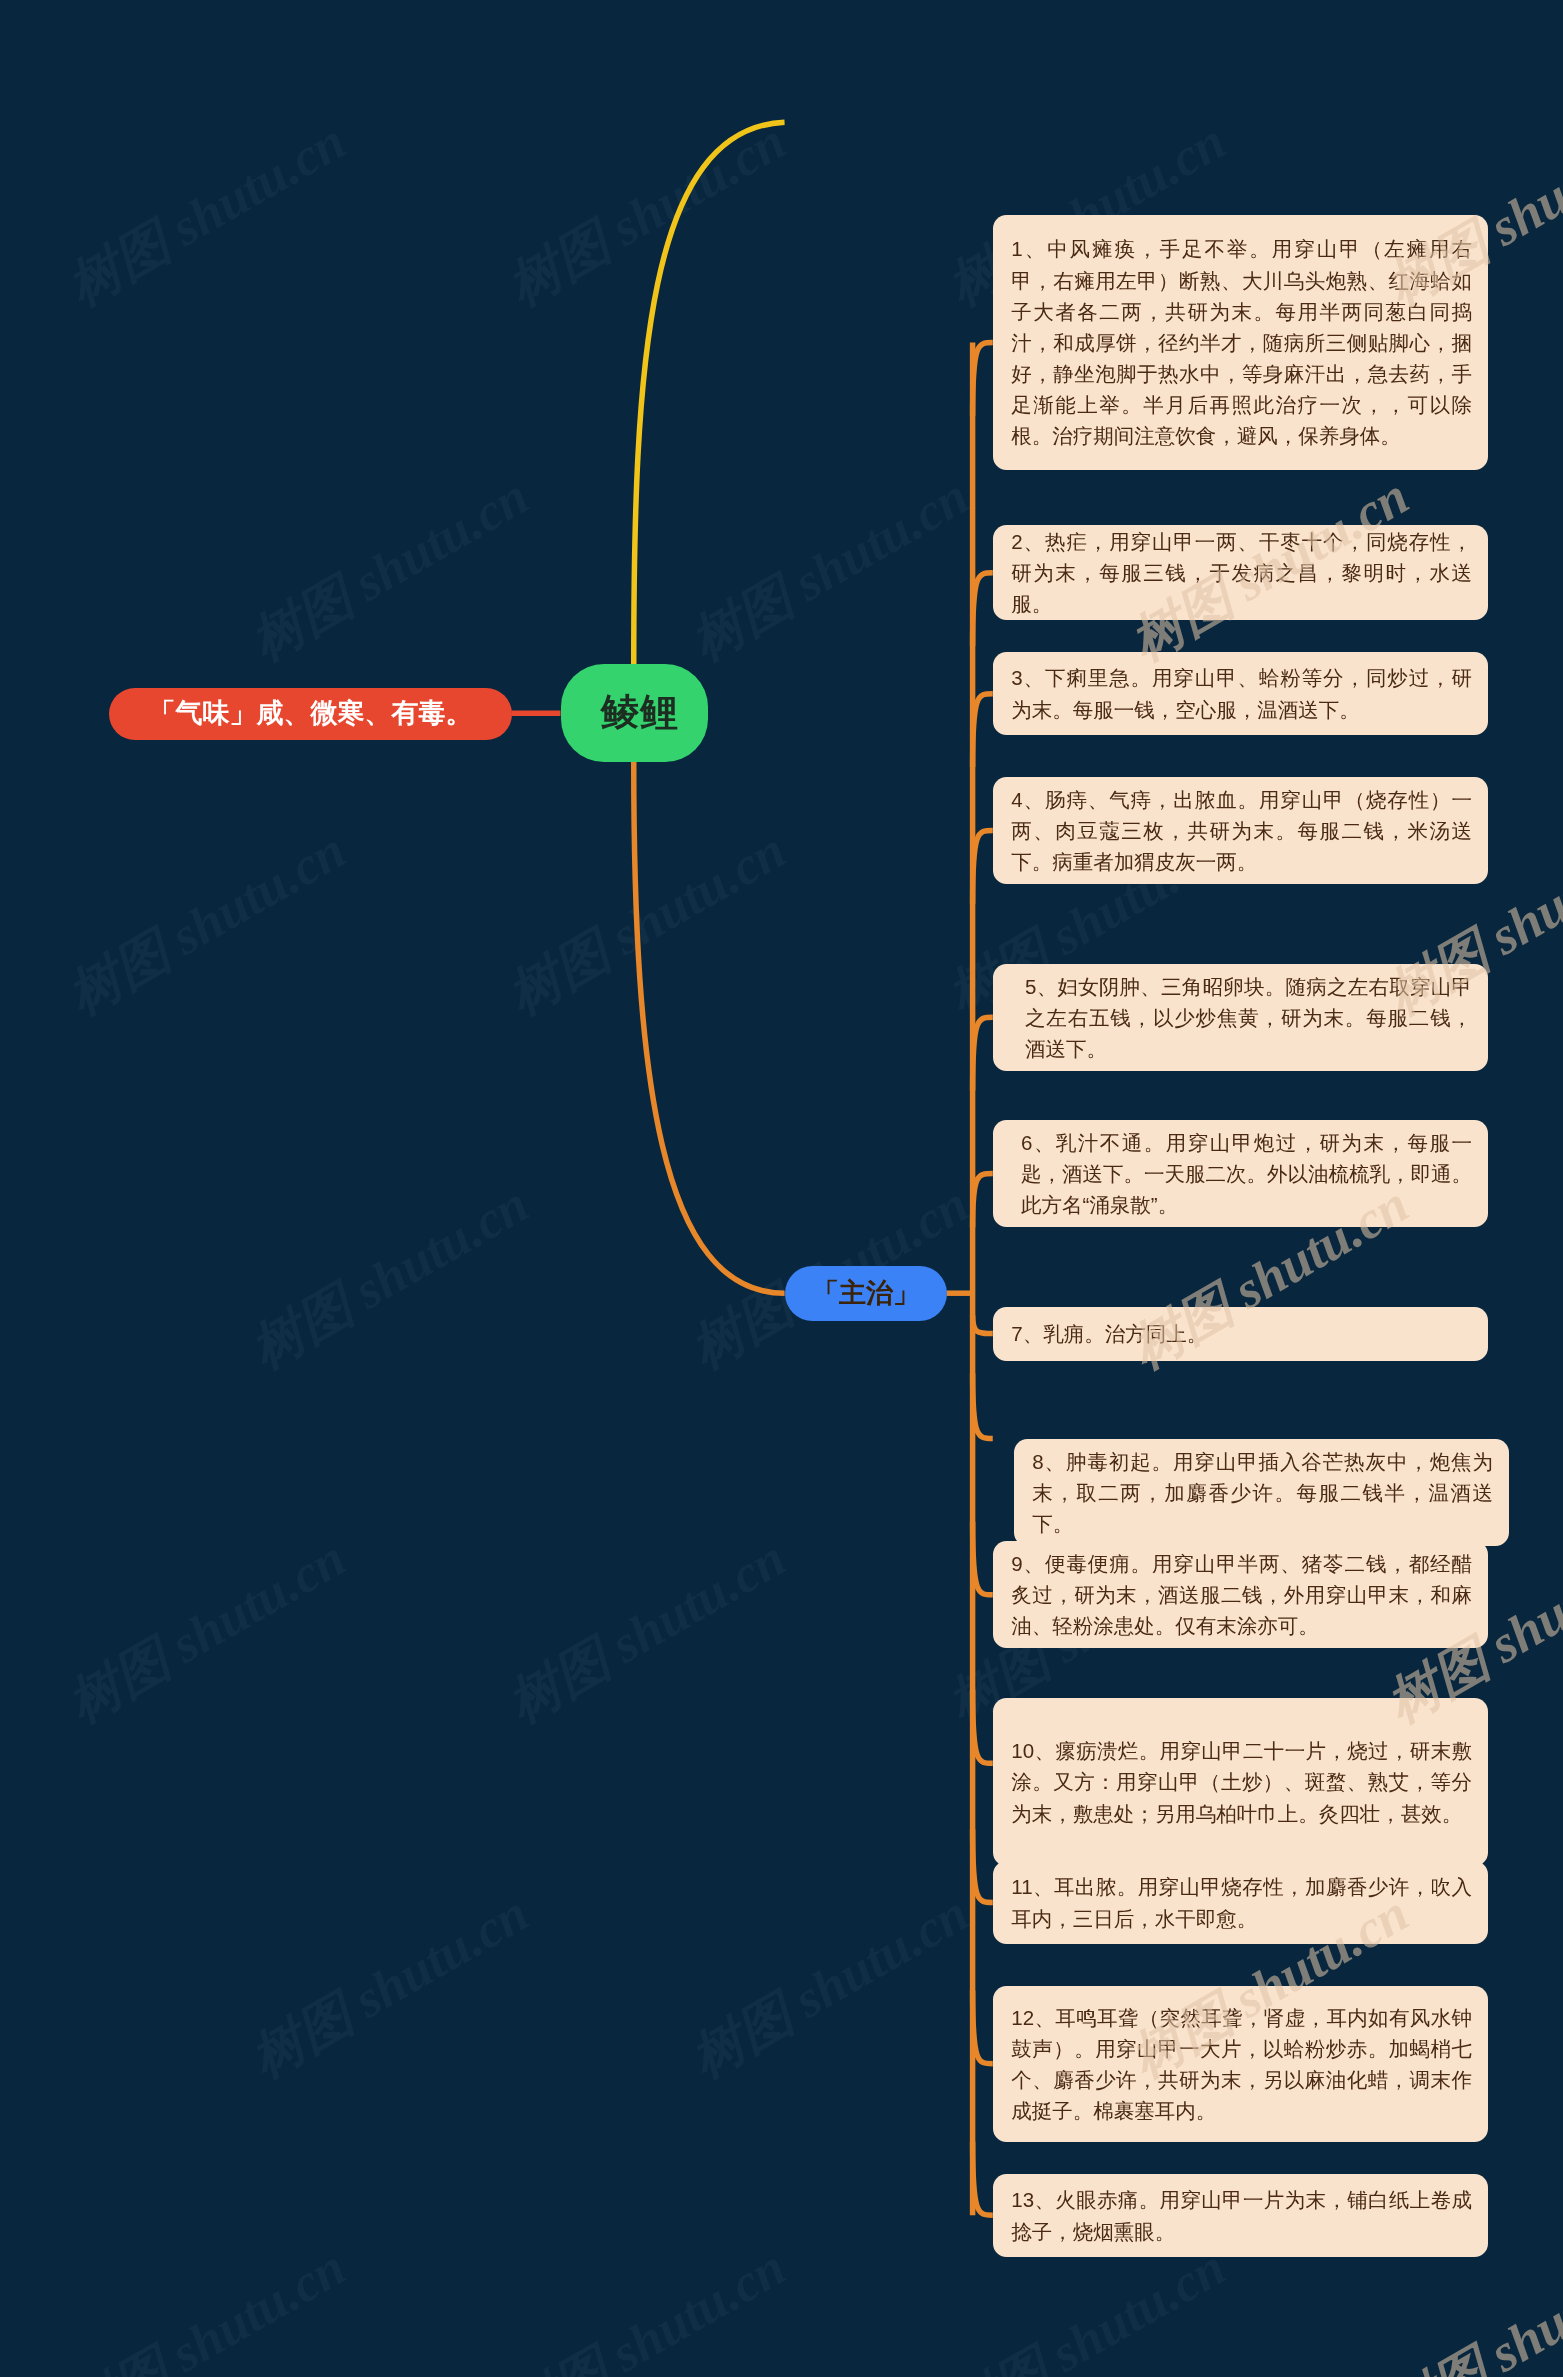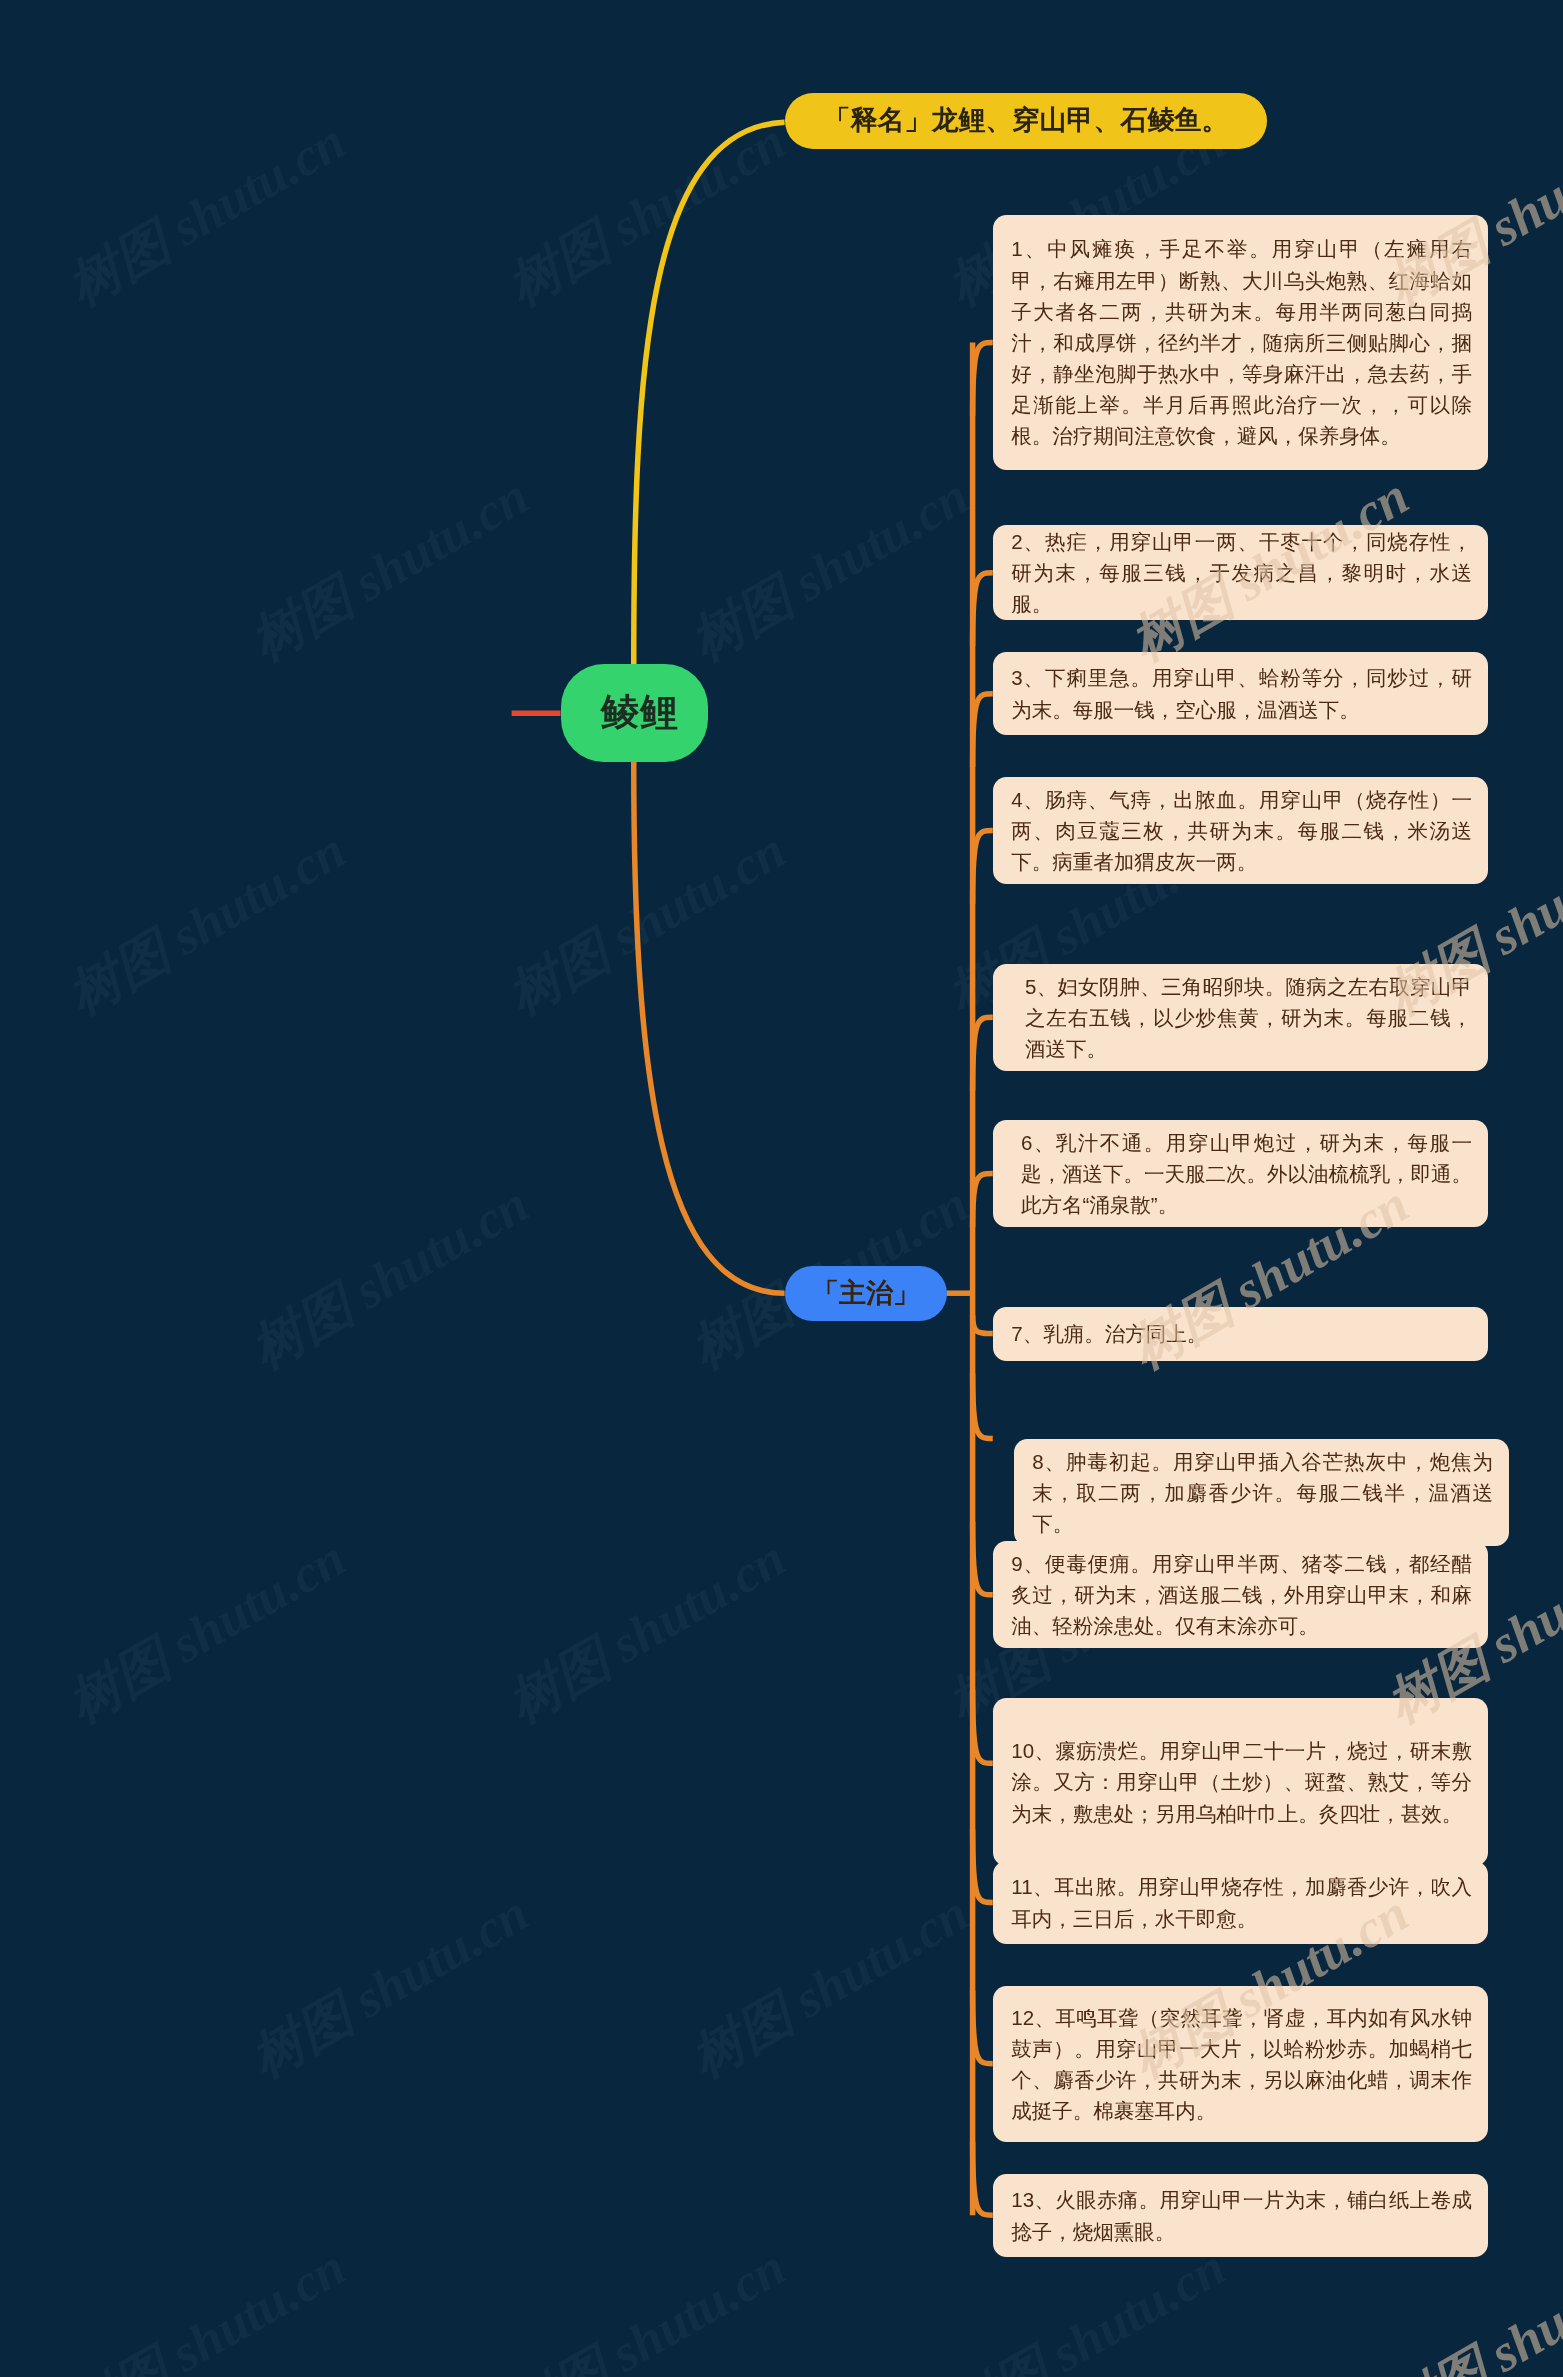--- a/index.html
+++ b/index.html
@@ -132,24 +132,24 @@
         <path d="M 1593 2996 C 1593 3116, 1601 3116, 1626 3116" stroke="#e8862a" stroke-width="9" fill="none"></path>
         <path d="M 1593 3260 C 1593 3380, 1601 3380, 1626 3380" stroke="#e8862a" stroke-width="9" fill="none"></path>
         <path d="M 1593 3508 C 1593 3628, 1601 3628, 1626 3628" stroke="#e8862a" stroke-width="9" fill="none"></path>
       </g>
   </svg>
 
   <div class="node root">
     <span class="node-text">鲮鲤</span>
   </div>
 
-
-  <div class="node shiming">
-    <span class="node-text">「释名」龙鲤、穿山甲、石鲮鱼。</span>
+  <div class="node qiwei">
+    <span class="node-text">「气味」咸、微寒、有毒。</span>
   </div>
+
 
   <div class="node zhuzhi">
     <span class="node-text">「主治」</span>
   </div>
 
   <div id="cards">
       <div class="card" style="top: 215px; height: 255px;">
         <span class="node-text">1、中风瘫痪，手足不举。用穿山甲（左瘫用右甲，右瘫用左甲）断熟、大川乌头炮熟、红海蛤如子大者各二两，共研为末。每用半两同葱白同捣汁，和成厚饼，径约半才，随病所三侧贴脚心，捆好，静坐泡脚于热水中，等身麻汗出，急去药，手足渐能上举。半月后再照此治疗一次，，可以除根。治疗期间注意饮食，避风，保养身体。</span>
       </div>
       <div class="card" style="top: 525px; height: 95px;">

